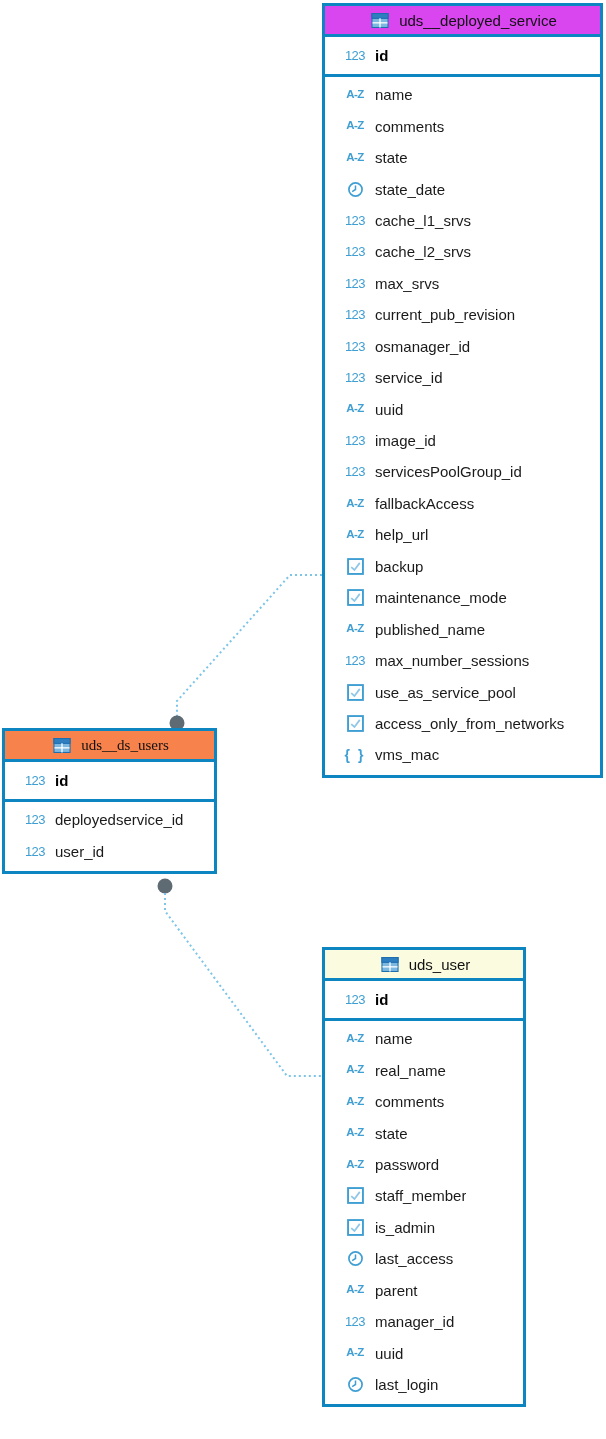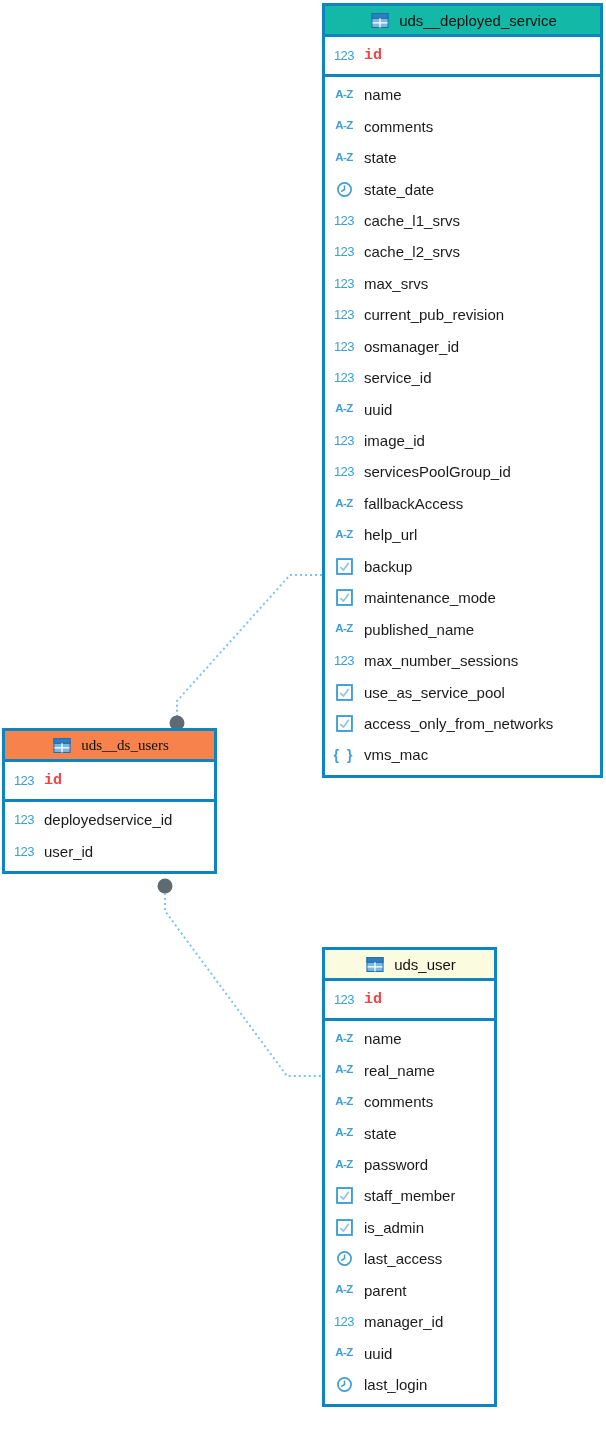--- a/index.html
+++ b/index.html
@@ -37,27 +37,27 @@
   .tname { white-space: nowrap; }
   .pk-section {
     border-bottom: 3px solid #0d85c0;
     padding: 2px 0;
   }
   .cols-section { padding: 2px 0 4px 0; }
   .row {
     height: 31.45px;
     display: flex;
     align-items: center;
-    padding-left: 7px;
+    padding-left: 18px;
     gap: 8px;
     font-size: 15px;
     white-space: nowrap;
   }
   .pk-section .row { height: 33px; }
-  .row.pk .col-name { font-weight: bold; color: #ef4444; font-family: Liberation Mono, monospace; }
+  .row.pk .col-name { font-weight: bold; color: #000000; }
   .icon {
     flex: 0 0 24px;
     width: 24px;
     text-align: center;
     color: #3f9ed2;
     line-height: 1;
     display: inline-flex;
     align-items: center;
     justify-content: center;
   }
@@ -72,21 +72,21 @@
 <div class="canvas">
 
   <svg class="connectors" width="606" height="1439" viewBox="0 0 606 1439">
     <polyline points="322,575 290,575 177,701 177,716" fill="none" stroke="#7cc4e8" stroke-width="2" stroke-dasharray="2 3"></polyline>
     <circle cx="177" cy="723" r="7.5" fill="#5e6b72"></circle>
     <circle cx="165" cy="886" r="7.5" fill="#5e6b72"></circle>
     <polyline points="165,893 165,911 287,1076 322,1076" fill="none" stroke="#7cc4e8" stroke-width="2" stroke-dasharray="2 3"></polyline>
   </svg>
 
   <div class="db-table" style="left:322px; top:3px; width:281px;">
-    <div class="thead" style="background: #14b8a6;">
+    <div class="thead" style="background: #d946ef;">
       <span class="icon">
         <svg width="18" height="15" viewBox="0 0 16 14">
           <rect x="0.5" y="0.5" width="15" height="13" fill="#7db8e0" stroke="#1e6fb0"></rect>
           <rect x="0.5" y="0.5" width="15" height="4.5" fill="#2e7fc0" stroke="#1e6fb0"></rect>
           <line x1="8" y1="5" x2="8" y2="13.5" stroke="#ffffff" stroke-width="1.2"></line>
           <line x1="1" y1="9.2" x2="15" y2="9.2" stroke="#ffffff" stroke-width="1.2"></line>
         </svg>
       </span>
       <span class="tname">uds__deployed_service</span>
     </div>
@@ -236,21 +236,21 @@
           <span class="icon tnum">123</span>
           <span class="col-name">deployedservice_id</span>
         </div>
         <div class="row">
           <span class="icon tnum">123</span>
           <span class="col-name">user_id</span>
         </div>
       </div>
   </div>
 
-  <div class="db-table" style="left:322px; top:947px; width:175px;">
+  <div class="db-table" style="left:322px; top:947px; width:204px;">
     <div class="thead" style="background: rgb(251, 251, 224);">
       <span class="icon">
         <svg width="18" height="15" viewBox="0 0 16 14">
           <rect x="0.5" y="0.5" width="15" height="13" fill="#7db8e0" stroke="#1e6fb0"></rect>
           <rect x="0.5" y="0.5" width="15" height="4.5" fill="#2e7fc0" stroke="#1e6fb0"></rect>
           <line x1="8" y1="5" x2="8" y2="13.5" stroke="#ffffff" stroke-width="1.2"></line>
           <line x1="1" y1="9.2" x2="15" y2="9.2" stroke="#ffffff" stroke-width="1.2"></line>
         </svg>
       </span>
       <span class="tname">uds_user</span>

